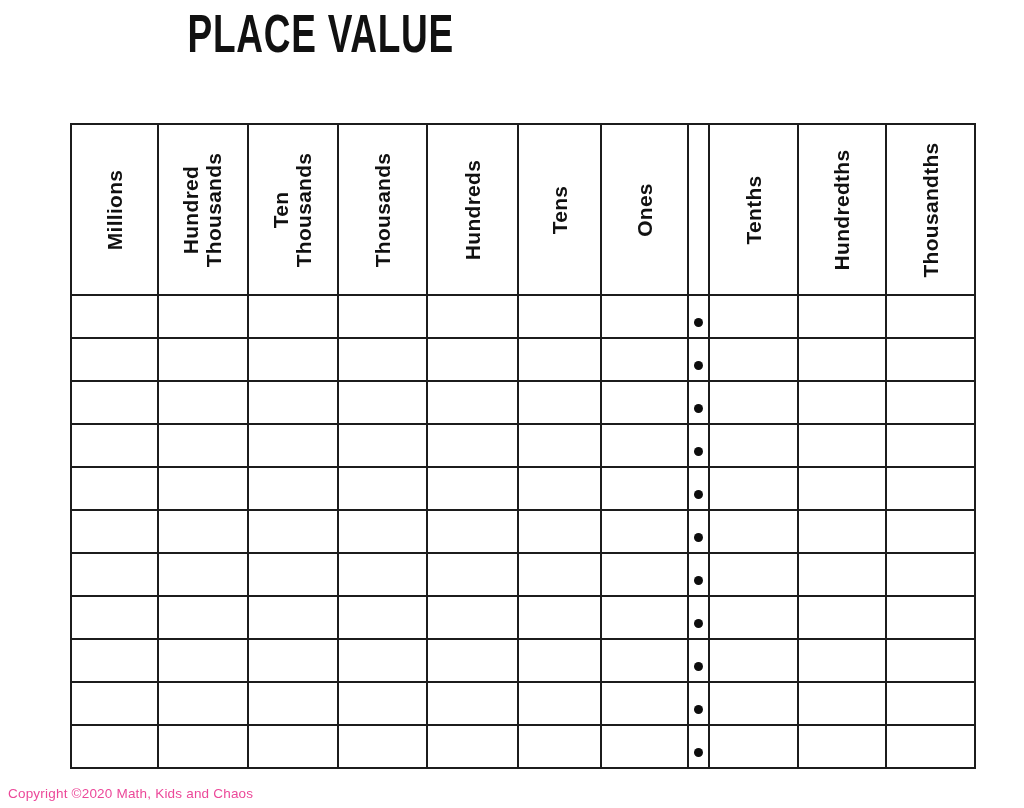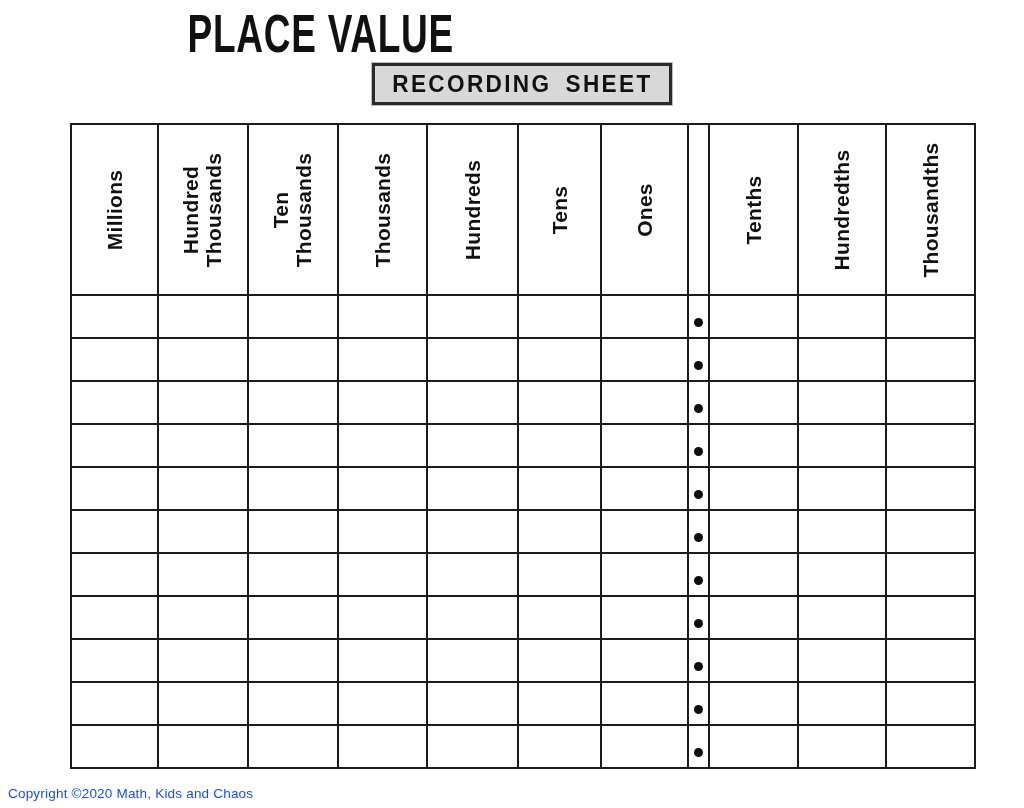--- a/index.html
+++ b/index.html
@@ -100,32 +100,29 @@
     border-radius: 50%;
     background: #0d0d0d;
     margin-bottom: 6px;
   }
   .copyright {
     position: absolute;
     left: 8px;
     top: 786px;
     font-size: 13.5px;
     letter-spacing: 0.2px;
-    color: #1d4ed8;
+    color: #ec4899;
     white-space: nowrap;
   }
 </style>
 </head>
 <body>
 
 <div class="header-wrap">
   <h1 class="page-title">PLACE VALUE</h1>
-  <div class="subtitle-box">
-    <span class="subtitle-text">RECORDING SHEET</span>
-  </div>
 </div>
 
 <div class="pv-table-wrap">
   <table class="pv-table">
     <colgroup>
       <col style="width:87px">
         <col style="width:90px">
         <col style="width:90px">
       <col style="width:89px">
         <col style="width:91px">

